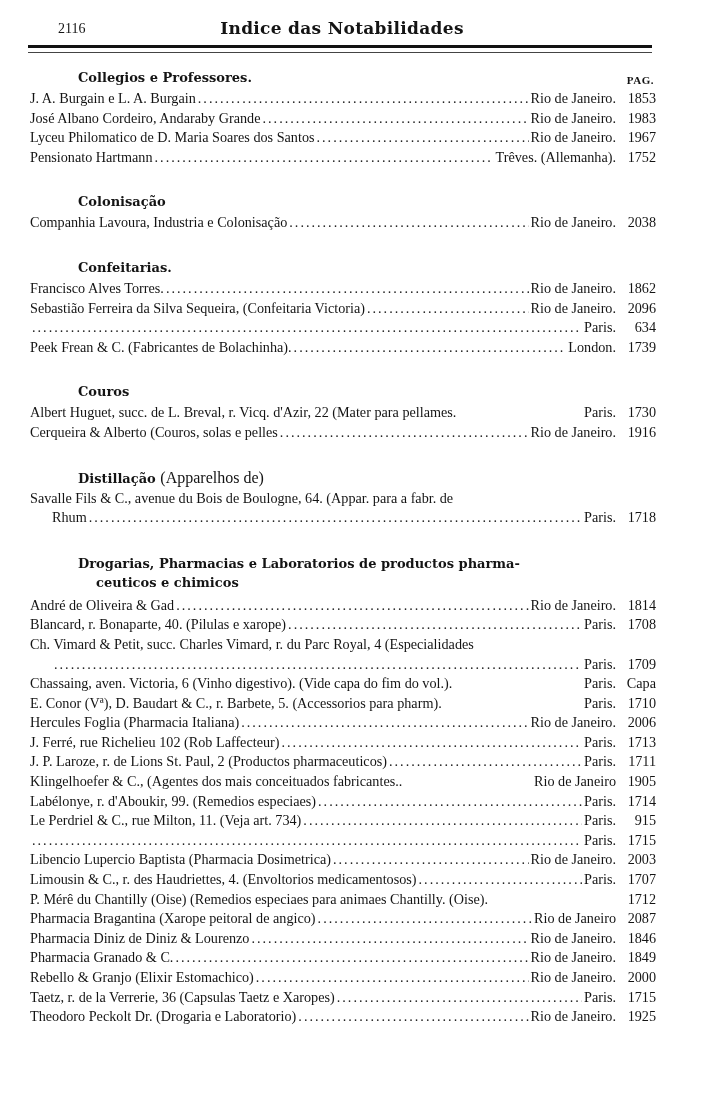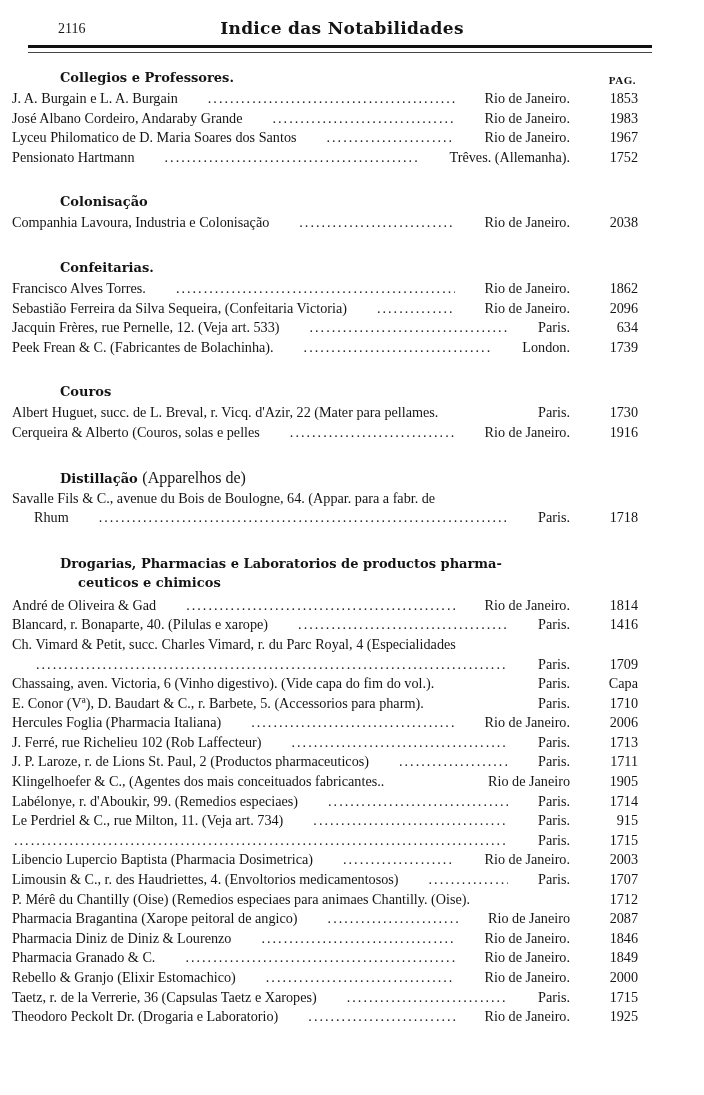--- a/index.html
+++ b/index.html
@@ -17,38 +17,38 @@
   .running-title {
     position: absolute; left: 0; right: 0; top: 0; text-align: center;
     font-weight: bold; font-size: 17px; letter-spacing: 0.3px;
     font-family: "DejaVu Serif", serif;
   }
   .header-rule {
     position: absolute; left: 28px; top: 45px; width: 624px; height: 4px;
     border-top: 3px solid #111; border-bottom: 1px solid #444;
   }
   .content {
-    position: absolute; left: 12px; top: 67px; width: 626px;
+    position: absolute; left: 30px; top: 67px; width: 626px;
     font-size: 14.2px; line-height: 19.6px;
     font-family: "Liberation Serif", serif;
   }
   .section-head {
     position: relative; font-weight: bold; font-family: "DejaVu Serif", serif;
     font-size: 13px; padding-left: 48px; height: 22px; line-height: 22px;
   }
   .section-head .sub { font-weight: normal; font-family: "Liberation Serif", serif; font-size: 16px; }
   .pag-label {
     position: absolute; right: 2px; top: 2px; font-size: 11px; font-weight: bold;
     font-family: "Liberation Serif", serif; letter-spacing: 0.5px;
   }
   .section-head.multi { height: auto; line-height: 19px; padding-top: 2px; padding-bottom: 4px; }
   .section-head.multi .l2 { padding-left: 18px; display: block; }
   .gap { height: 24px; }
   .entry {
-    display: flex; align-items: baseline; white-space: nowrap; height: 19.6px; gap: 28px;
+    display: flex; align-items: baseline; white-space: nowrap; height: 19.6px;
   }
   .entry .name { flex: 0 0 auto; }
   .entry .dots {
     flex: 1 1 auto; overflow: hidden; margin: 0 2px; letter-spacing: 2px;
     color: #222;
   }
   .entry .dots::before {
     content: "................................................................................................................................";
   }
   .entry.nodots .dots::before { content: ""; }
@@ -107,21 +107,20 @@
       <span class="city">Rio de Janeiro.</span>
       <span class="page">1862</span>
     </div>
     <div class="entry">
       <span class="name">Sebastião Ferreira da Silva Sequeira, (Confeitaria Victoria)</span>
       <span class="dots"></span>
       <span class="city">Rio de Janeiro.</span>
       <span class="page">2096</span>
     </div>
     <div class="entry">
-      <span class="name">Jacquin Frères, rue Pernelle, 12. (Veja art. 533)</span>
       <span class="dots"></span>
       <span class="city">Paris.</span>
       <span class="page">634</span>
     </div>
     <div class="entry">
       <span class="name">Peek Frean &amp; C. (Fabricantes de Bolachinha).</span>
       <span class="dots"></span>
       <span class="city">London.</span>
       <span class="page">1739</span>
     </div>
@@ -155,21 +154,21 @@
     <div class="entry">
       <span class="name">André de Oliveira &amp; Gad</span>
       <span class="dots"></span>
       <span class="city">Rio de Janeiro.</span>
       <span class="page">1814</span>
     </div>
     <div class="entry">
       <span class="name">Blancard, r. Bonaparte, 40. (Pilulas e xarope)</span>
       <span class="dots"></span>
       <span class="city">Paris.</span>
-      <span class="page">1416</span>
+      <span class="page">1708</span>
     </div>
     <div class="entry first-line nodots">
       <span class="name">Ch. Vimard &amp; Petit, succ. Charles Vimard, r. du Parc Royal, 4 (Especialidades</span>
     </div>
     <div class="entry cont">
       <span class="dots"></span>
       <span class="city">Paris.</span>
       <span class="page">1709</span>
     </div>
     <div class="entry nodots">

